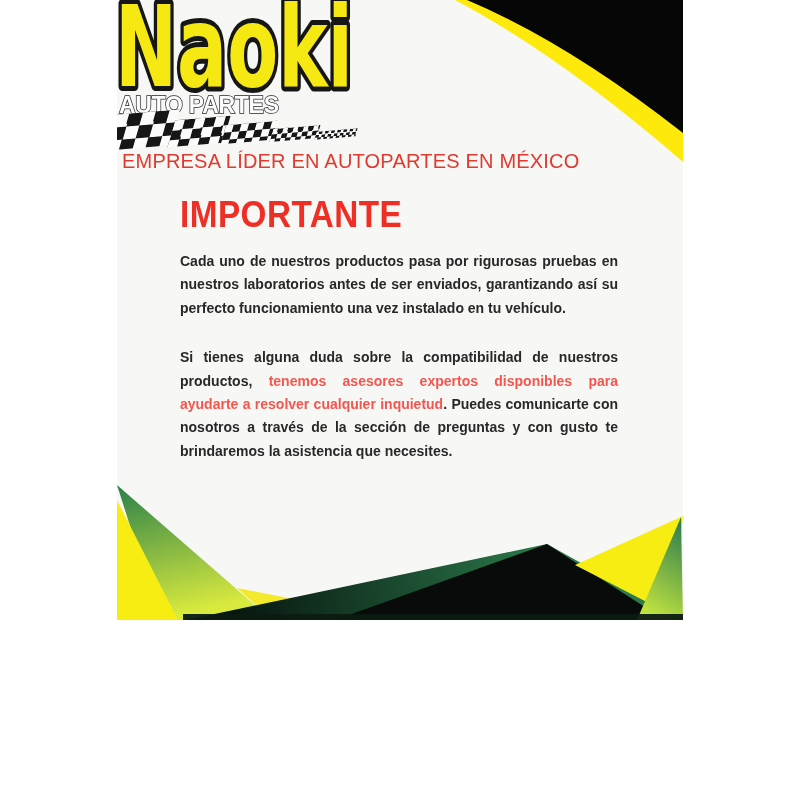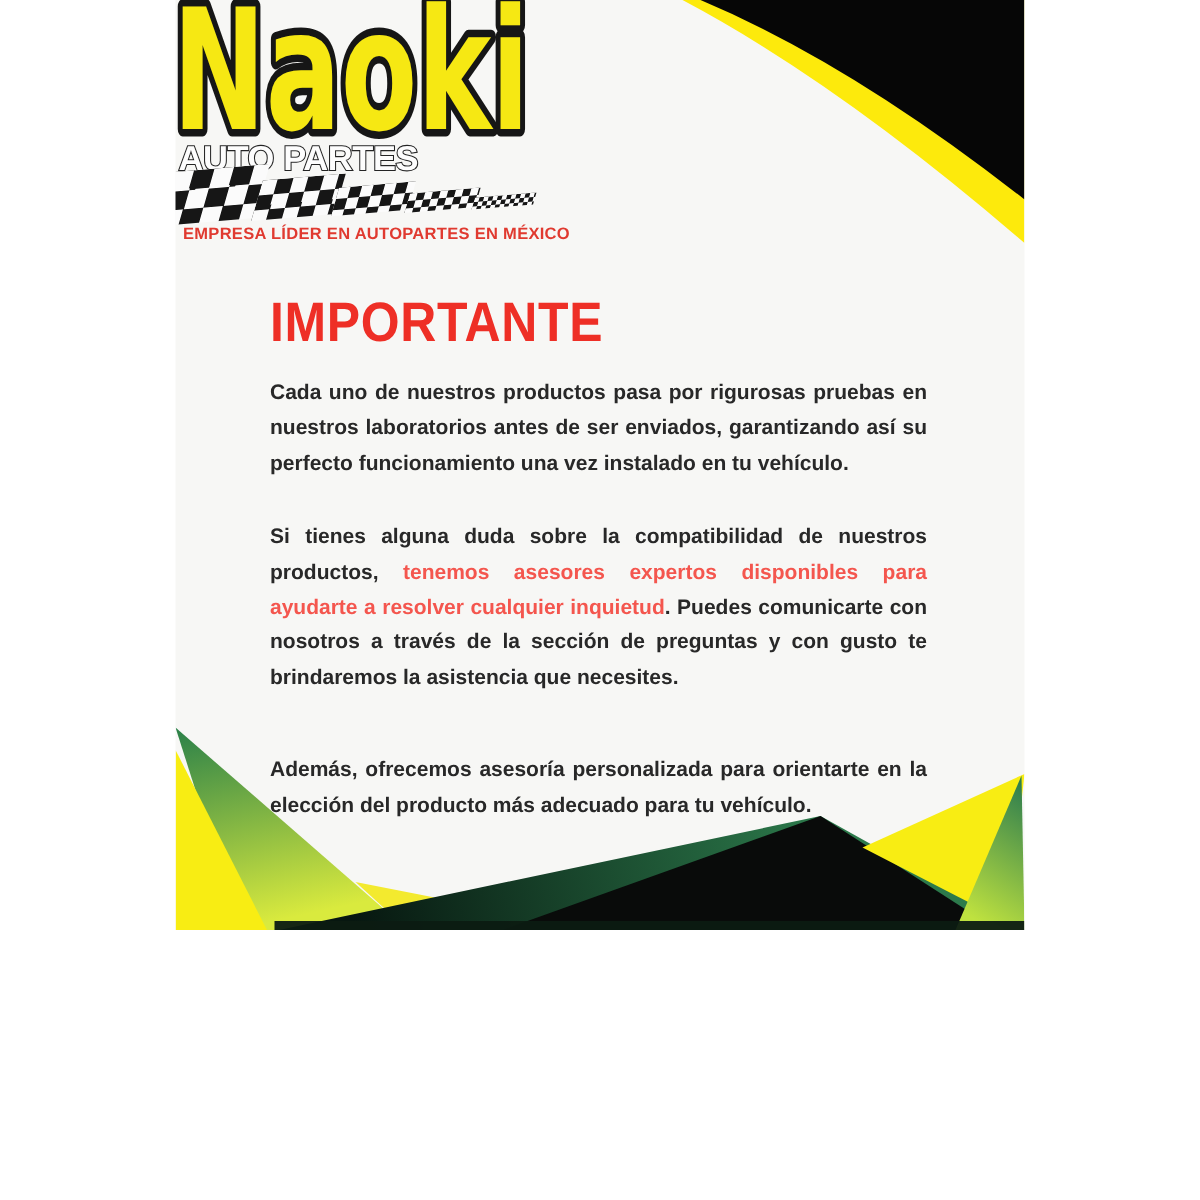--- a/index.html
+++ b/index.html
@@ -23,21 +23,21 @@
     background-image:repeating-conic-gradient(#161616 0 25%, #fbfbfb 0 50%);
     transform:skewX(-16deg) skewY(-5deg);
   }
   .seg1{width:62px;height:36px;background-size:26px 26px;margin-top:0;}
   .seg2{width:54px;height:27px;background-size:20px 20px;margin-top:6px;}
   .seg3{width:50px;height:19px;background-size:15px 15px;margin-top:11px;}
   .seg4{width:46px;height:13px;background-size:10px 10px;margin-top:15px;}
   .seg5{width:40px;height:8px;background-size:6px 6px;margin-top:18px;}
   .tagline{
     position:absolute;left:5px;top:150px;width:420px;
-    color:#e03a30;font-size:11px;font-weight:bold;letter-spacing:.2px;white-space:nowrap;
+    color:#e03a30;font-size:20px;font-weight:normal;letter-spacing:.2px;white-space:nowrap;
   }
   
   .heading{
     position:absolute;left:63px;top:194px;
     color:#ee2f26;font-size:37px;font-weight:bold;letter-spacing:.5px;
     transform:scaleX(.9);transform-origin:left top;white-space:nowrap;
   }
   .body-copy{
     position:absolute;left:63px;top:250px;width:438px;
     color:#282828;font-size:14px;line-height:23.4px;font-weight:bold;
@@ -76,21 +76,20 @@
     <div class="seg seg5"></div>
   </div>
 
   <div class="tagline">EMPRESA LÍDER  EN AUTOPARTES EN MÉXICO</div>
 
   <div class="heading">IMPORTANTE</div>
 
   <div class="body-copy">
     <p class="p1">Cada uno de nuestros productos pasa por rigurosas pruebas en nuestros laboratorios antes de ser enviados, garantizando así su perfecto funcionamiento una vez instalado en tu vehículo.</p>
     <p class="p2"><span>Si tienes alguna duda sobre la compatibilidad de nuestros productos, </span><span class="highlight">tenemos asesores expertos disponibles para ayudarte a resolver cualquier inquietud</span><span>. Puedes comunicarte con nosotros a través de la sección de preguntas y con gusto te brindaremos la asistencia que necesites.</span></p>
-    <p class="p3">Además, ofrecemos asesoría personalizada para orientarte en la elección del producto más adecuado para tu vehículo.</p>
   </div>
 
   <svg class="bottom-svg" viewBox="0 0 566 140" aria-hidden="true">
     <defs>
       <linearGradient id="gLeft" x1="0" y1="0" x2="0.25" y2="1">
         <stop offset="0" stop-color="#2a8049"></stop>
         <stop offset="1" stop-color="#d9ea3e"></stop>
       </linearGradient>
       <linearGradient id="gWedge" gradientUnits="userSpaceOnUse" x1="430" y1="64" x2="120" y2="140">
         <stop offset="0" stop-color="#2c7a4b"></stop>

